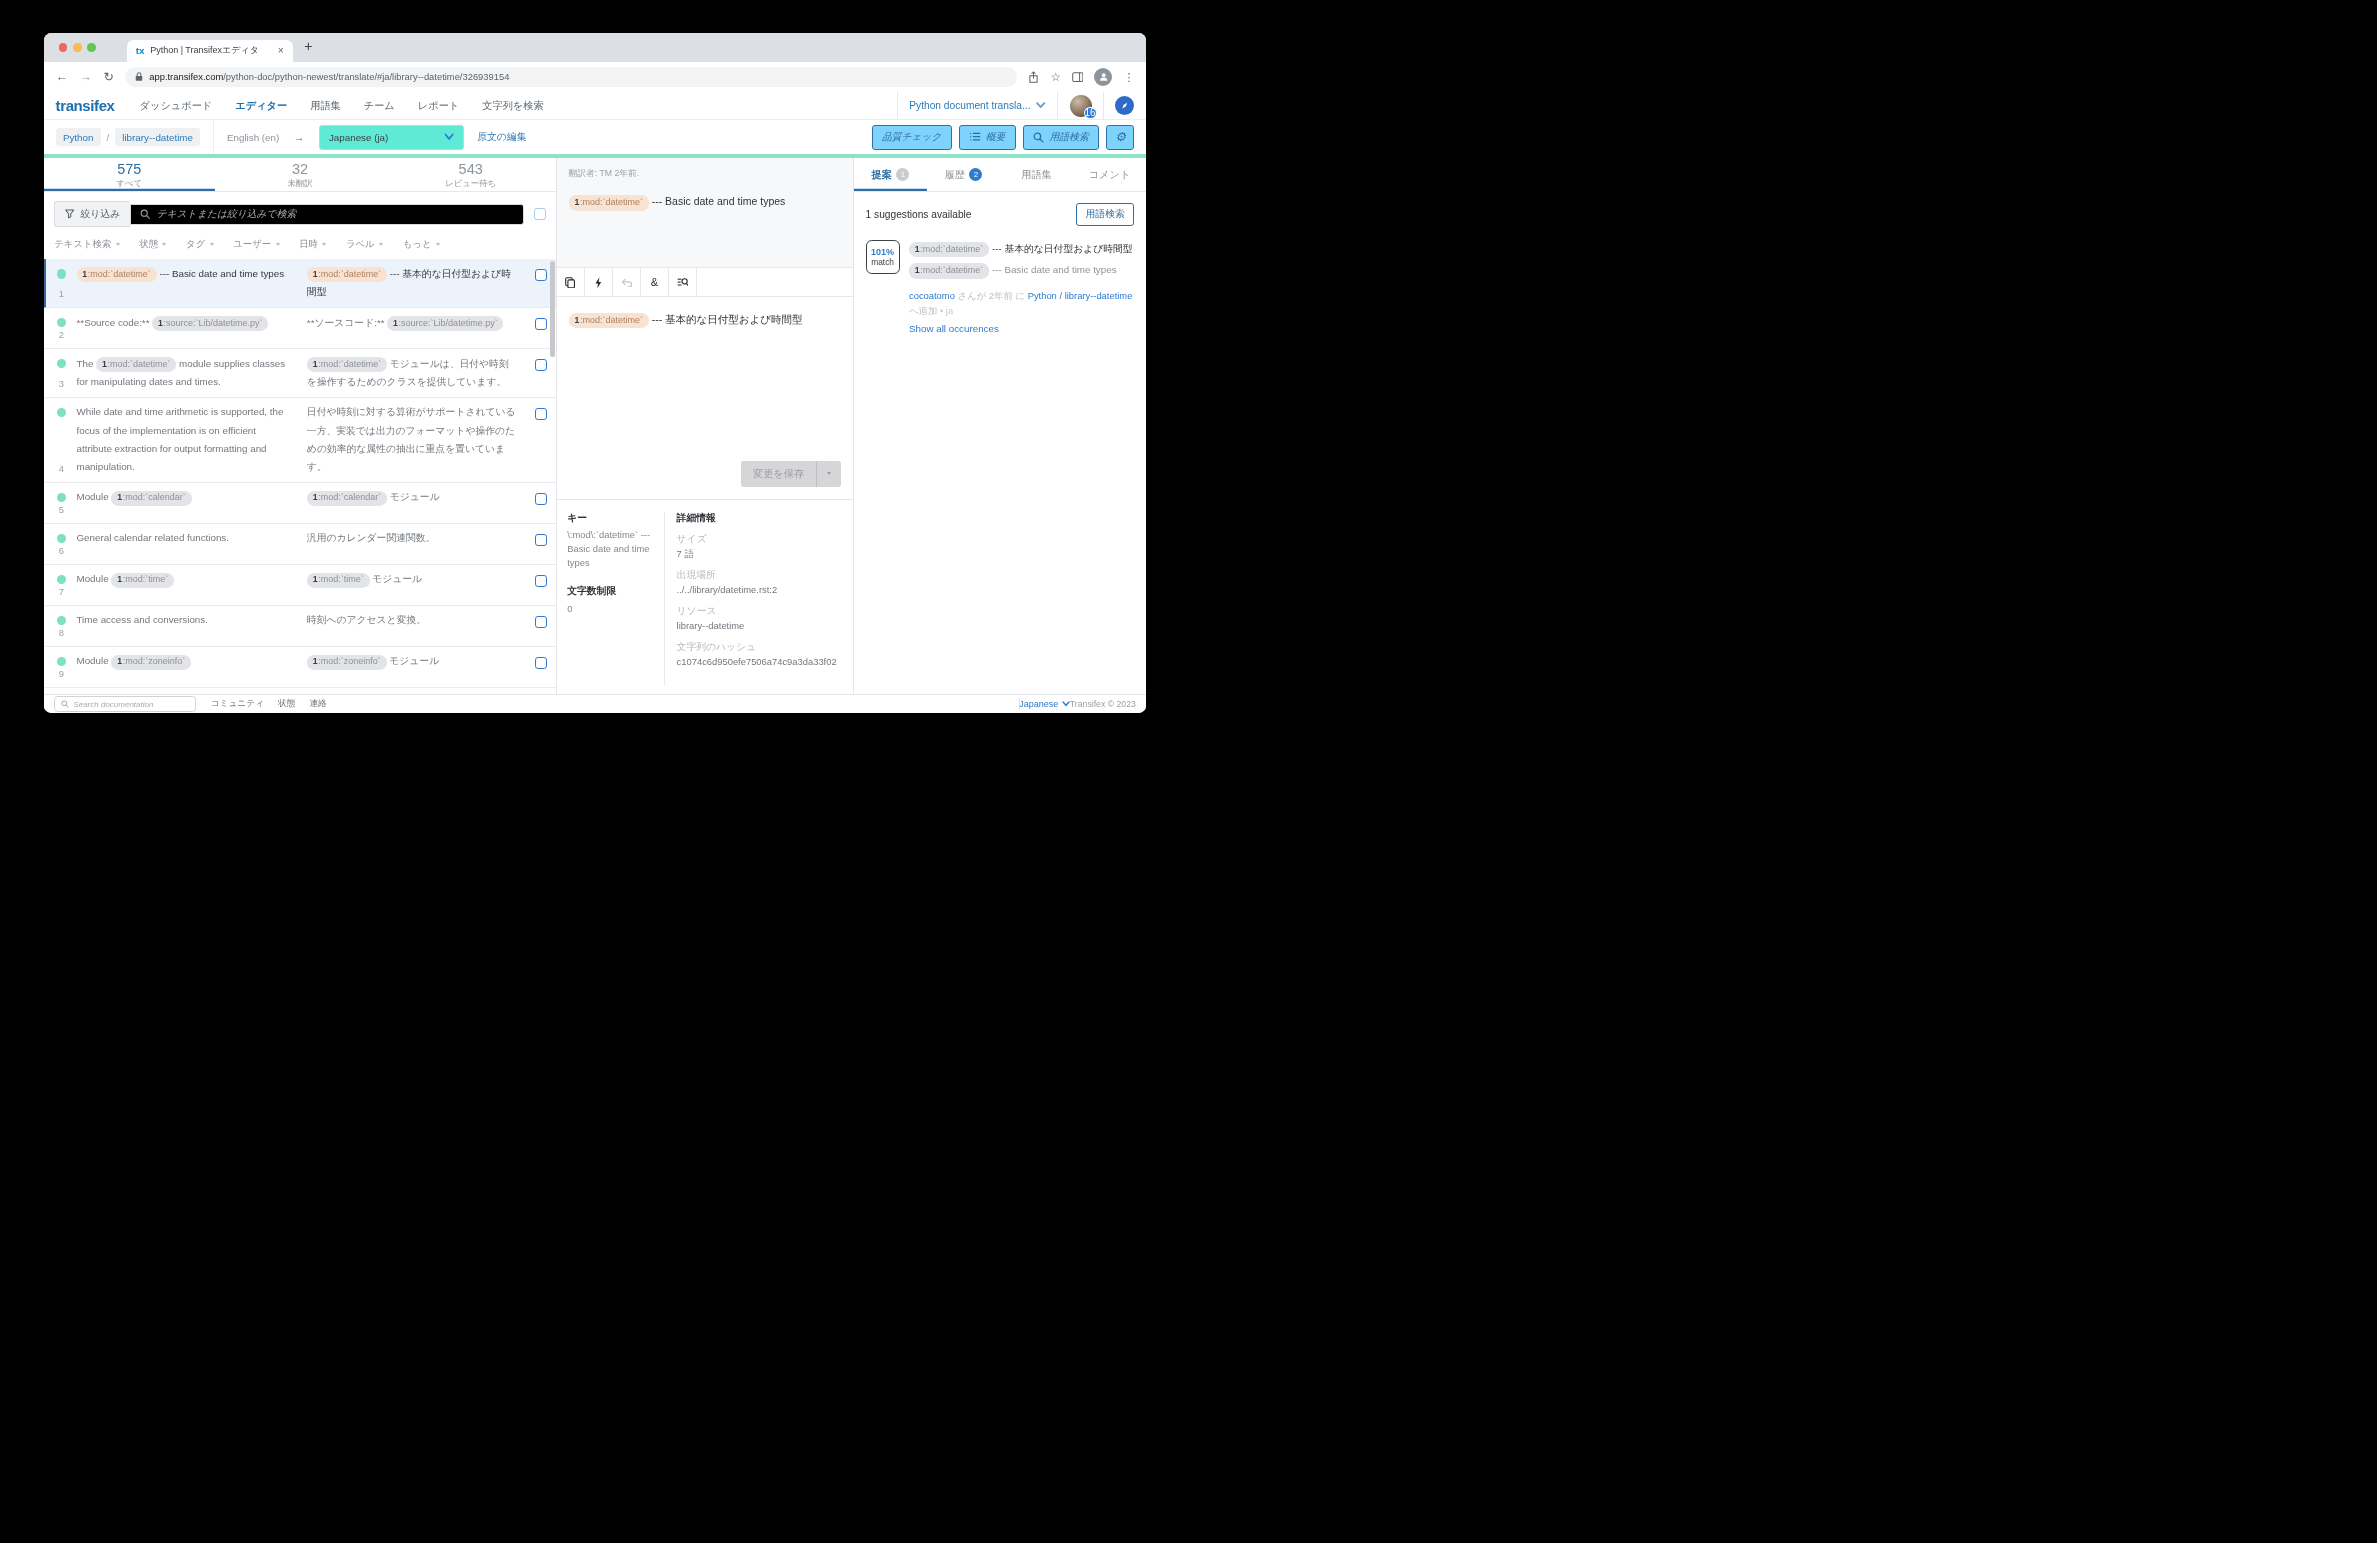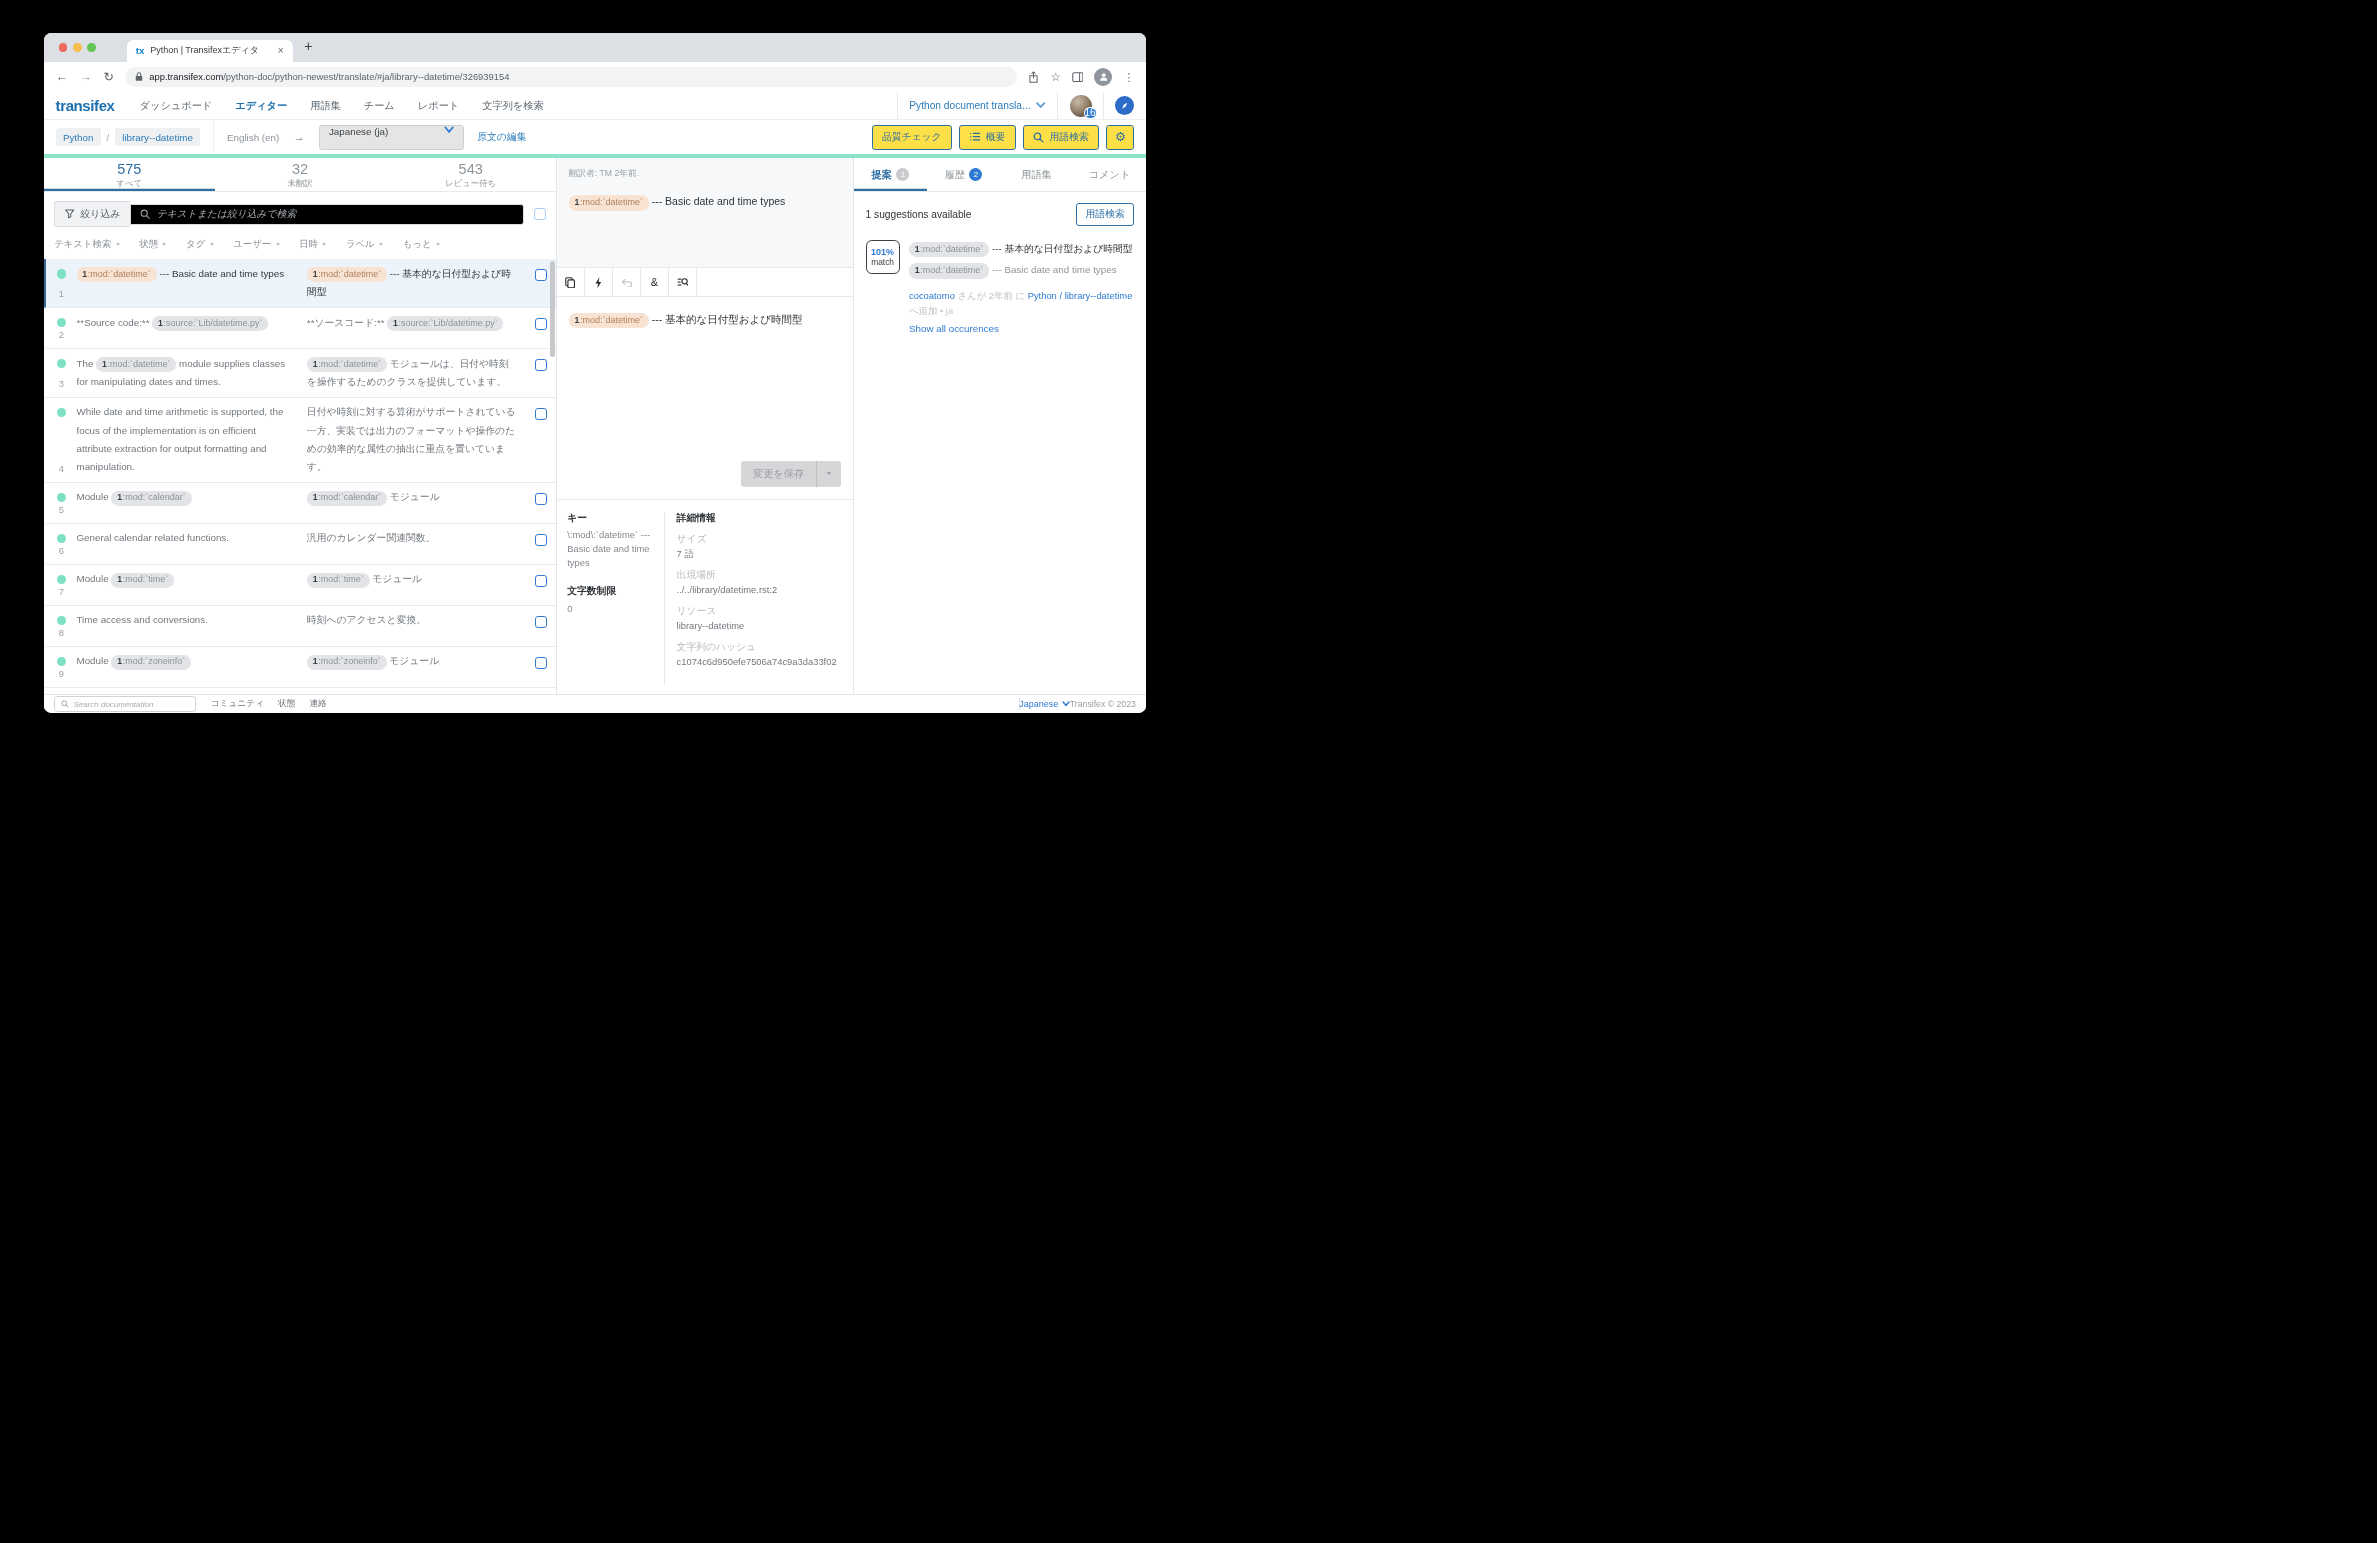--- a/index.html
+++ b/index.html
@@ -47,27 +47,27 @@
   .compasswrap { padding:0 11.6px; display:flex; align-items:center; height:100%; }
   .compass { width:19px; height:19px; border-radius:50%; background:#2d6bc8; display:flex; align-items:center; justify-content:center; }
 
   
   .subheader { height:34px; display:flex; align-items:center; padding:0 11.6px; flex-shrink:0; }
   .crumbpill { background:#eef0f2; border-radius:2.9px; padding:3.6px 7.3px; color:#2b7bb9; font-size:9.8px; }
   .slash { color:#9aa0a6; margin:0 5.8px; font-size:9.4px; }
   .subdiv { width:0.7px; height:34px; background:#eceef0; margin:0 13px; }
   .srclang { color:#8d949b; font-size:9.8px; margin-right:14.5px; }
   .arrow { color:#5f6368; font-size:11px; margin-right:14.5px; }
-  .langselect { width:145px; height:25px; border:0.7px solid #c9d2d8; border-radius:2.9px; background:#e5e5e5;
-                display:flex; align-items:flex-start; justify-content:space-between; padding:0 8.7px; margin-right:13px; }
+  .langselect { width:145px; height:25px; border:0.7px solid #c9d2d8; border-radius:2.9px; background:#5eead4;
+                display:flex; align-items:center; justify-content:space-between; padding:0 8.7px; margin-right:13px; }
   .langselect span { font-size:9.8px; color:#3c4348; }
   .editsource { color:#2b7bb9; font-size:9.8px; }
   .subbtns { margin-left:auto; display:flex; gap:7.3px; }
   .obtn { border:0.7px solid #2d6ea5; border-radius:2.9px; height:25px; display:flex; align-items:center; gap:5.1px;
-          padding:0 9.4px; color:#2d6ea5; font-size:9.8px; background:#fde047; }
+          padding:0 9.4px; color:#2d6ea5; font-size:9.8px; background:#7dd3fc;font-style:italic; }
   .obtn.iconic { width:28px; justify-content:center; padding:0; font-size:12.3px; }
 
   .progress { height:4.4px; background:#8ce3c9; flex-shrink:0; }
 
   
   .content { flex:1; min-height:0; display:flex; }
   .leftcol { width:513px; border-right:0.7px solid #e3e5e8; display:flex; flex-direction:column; min-height:0; }
   .midcol  { width:297px; border-right:0.7px solid #e3e5e8; display:flex; flex-direction:column; min-height:0; }
   .rightcol{ flex:1; display:flex; flex-direction:column; min-height:0; }
 

